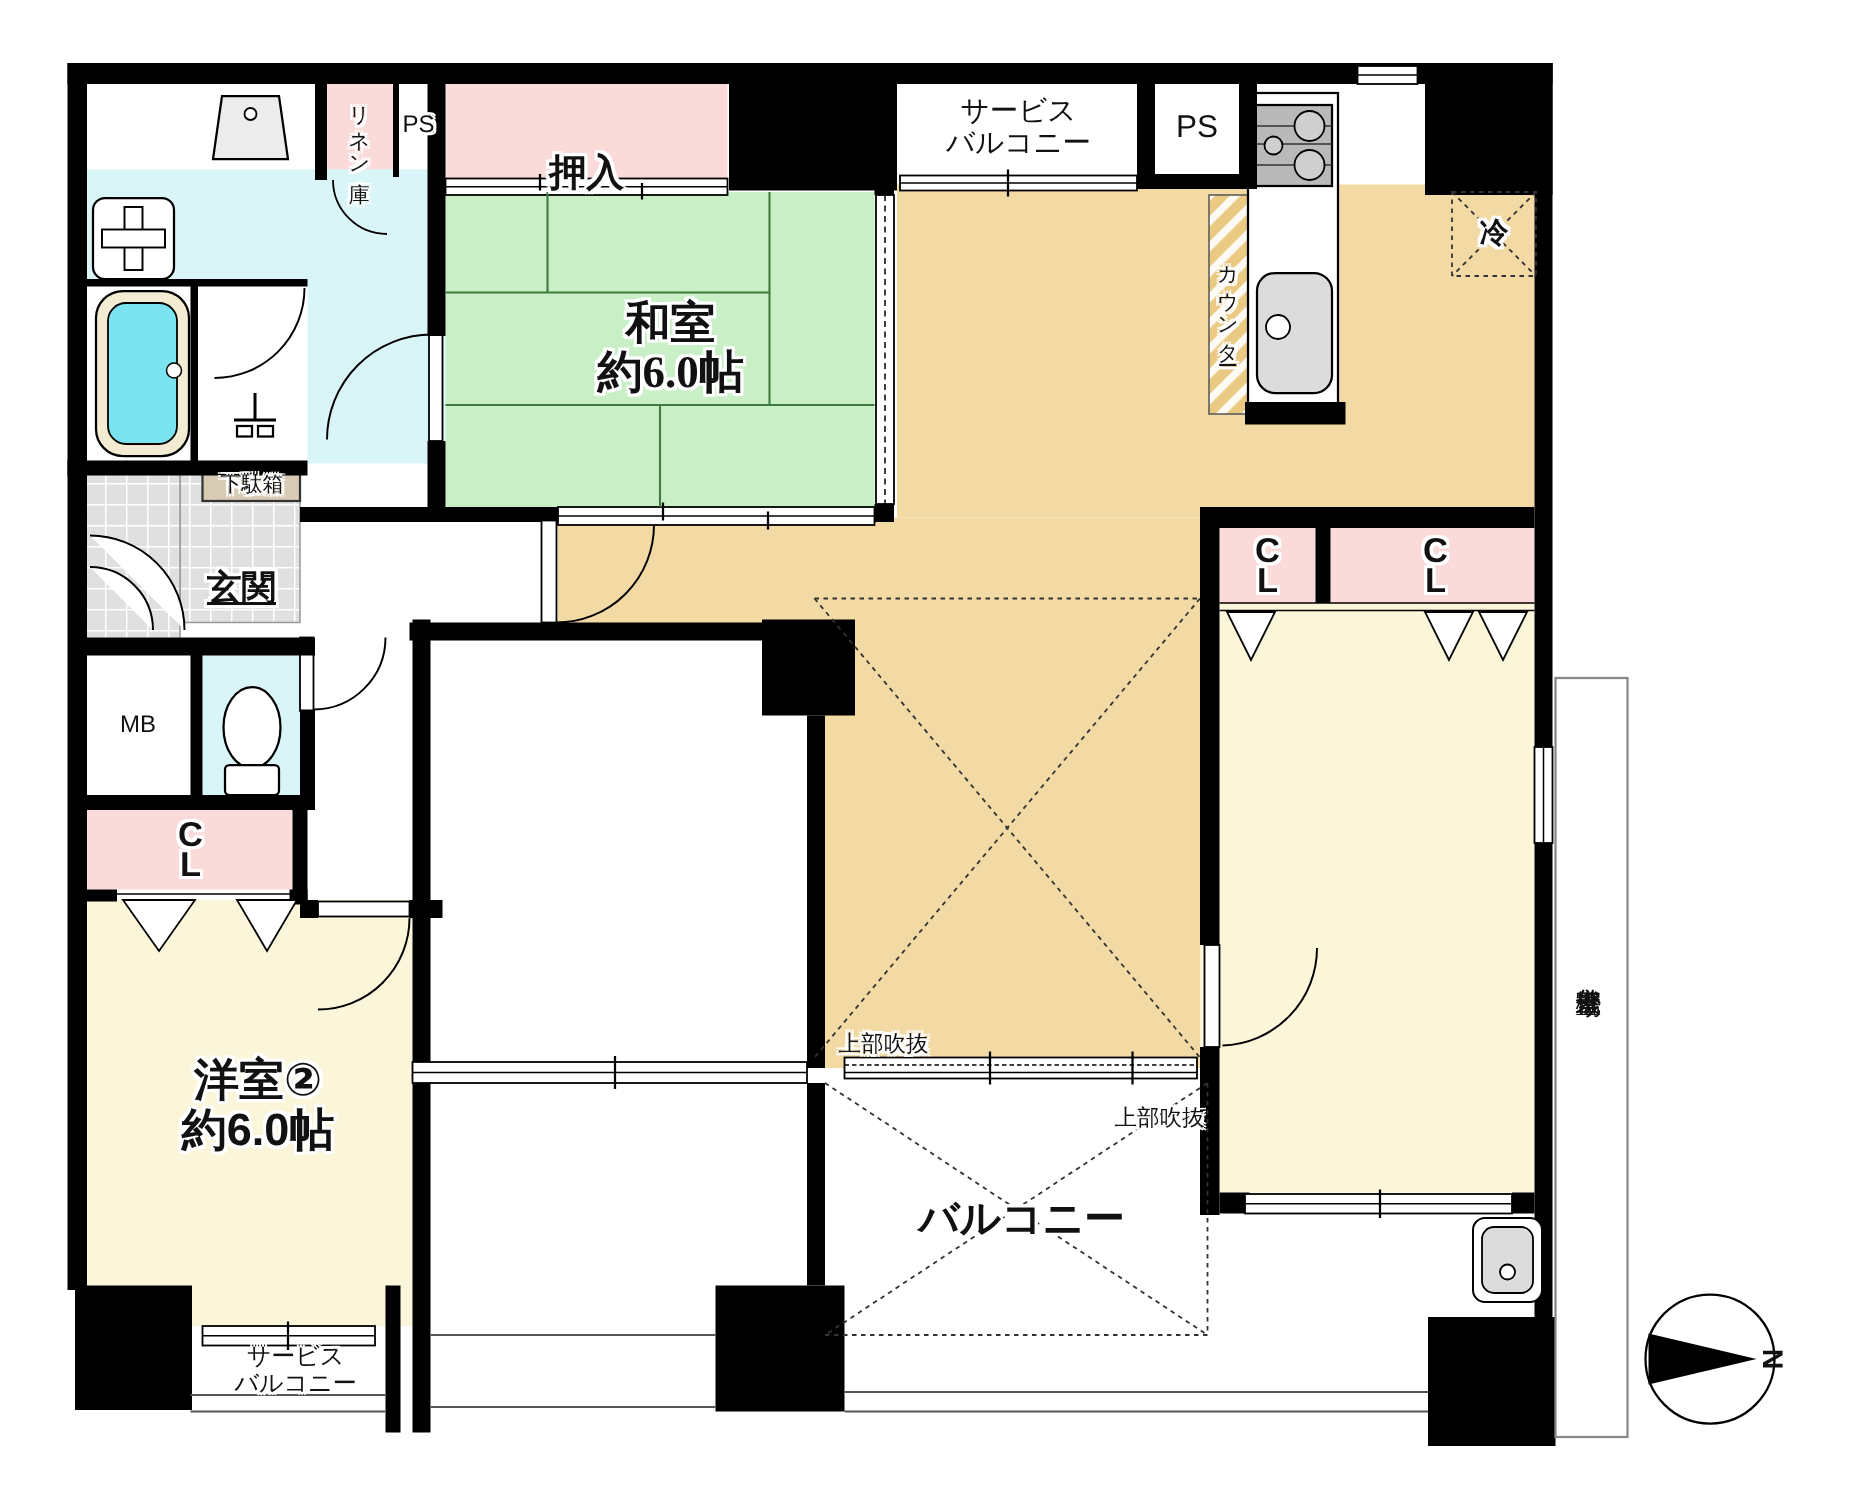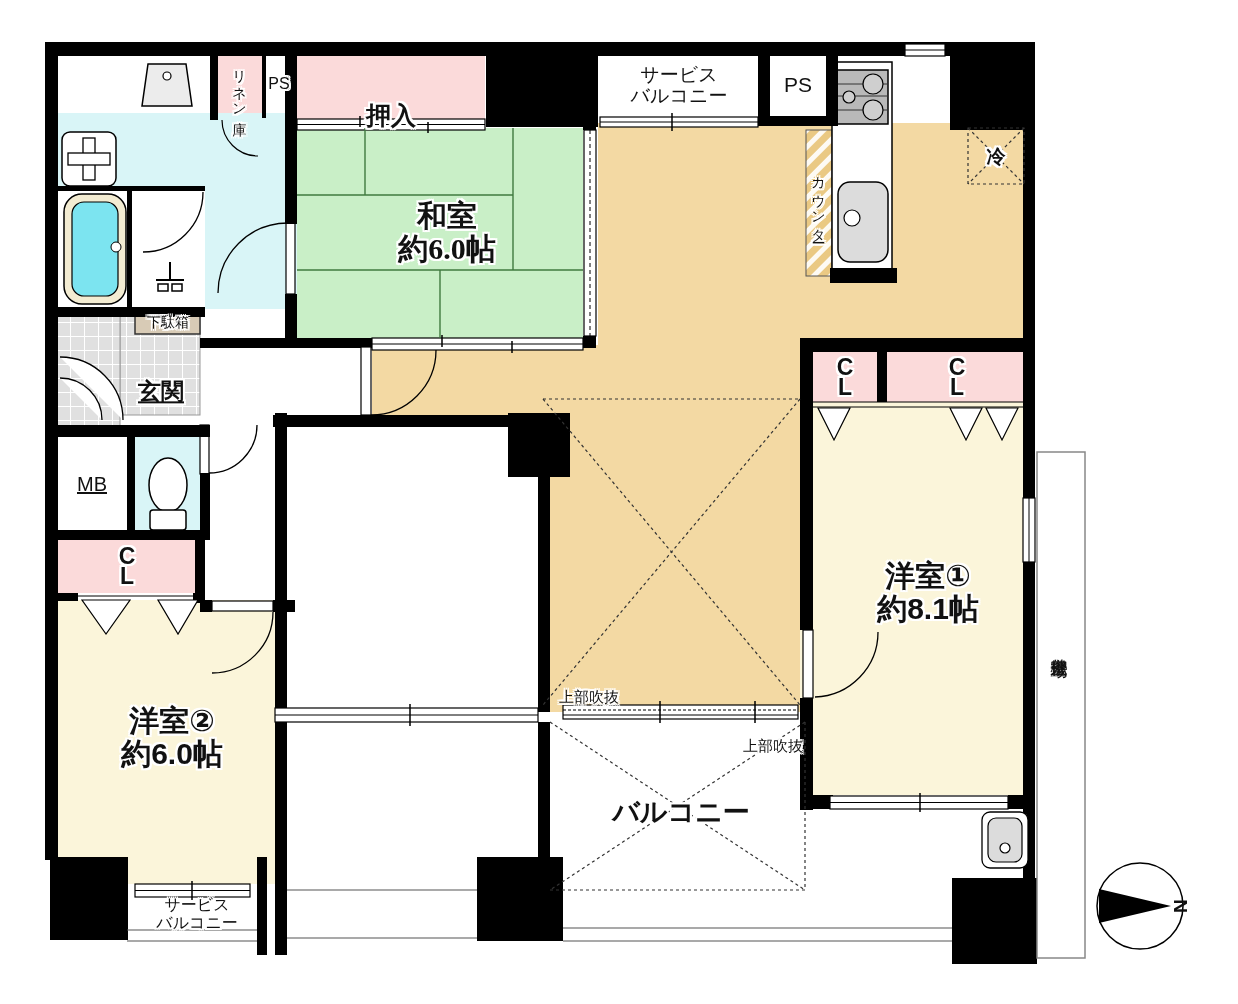--- a/index.html
+++ b/index.html
@@ -290,29 +290,25 @@
     <span>約6.0帖</span>
   </div>
   <div class="lbl tight" style="left:845px;top:377px;font-size:23px;">
     <span>C</span>
     <span>L</span>
   </div>
   <div class="lbl tight" style="left:957px;top:377px;font-size:23px;">
     <span>C</span>
     <span>L</span>
   </div>
-  <div class="lbl" style="left:928px;top:592px;font-size:30px;">
-    <span>洋室①</span>
-    <span>約8.1帖</span>
-  </div>
   <div class="lbl vert" style="left:1059px;top:647px;font-size:17px;font-weight:500;">室外機置場</div>
 
   <div class="lbl" style="left:168px;top:323px;font-size:14px;font-weight:400;">下駄箱</div>
   <div class="lbl" style="left:161px;top:392px;font-size:23px;text-decoration:underline;">玄関</div>
-  <div class="lbl" style="left:92px;top:484px;font-size:20px;font-weight:500;text-decoration:underline;">MB</div>
+  <div class="lbl" style="left:92px;top:484px;font-size:16px;font-weight:500;">MB</div>
   <div class="lbl tight" style="left:127px;top:566px;font-size:23px;">
     <span>C</span>
     <span>L</span>
   </div>
   <div class="lbl" style="left:172px;top:737px;font-size:30px;">
     <span>洋室②</span>
     <span>約6.0帖</span>
   </div>
   <div class="lbl" style="left:197px;top:914px;font-size:16px;font-weight:500;">
     <span>サービス</span>

